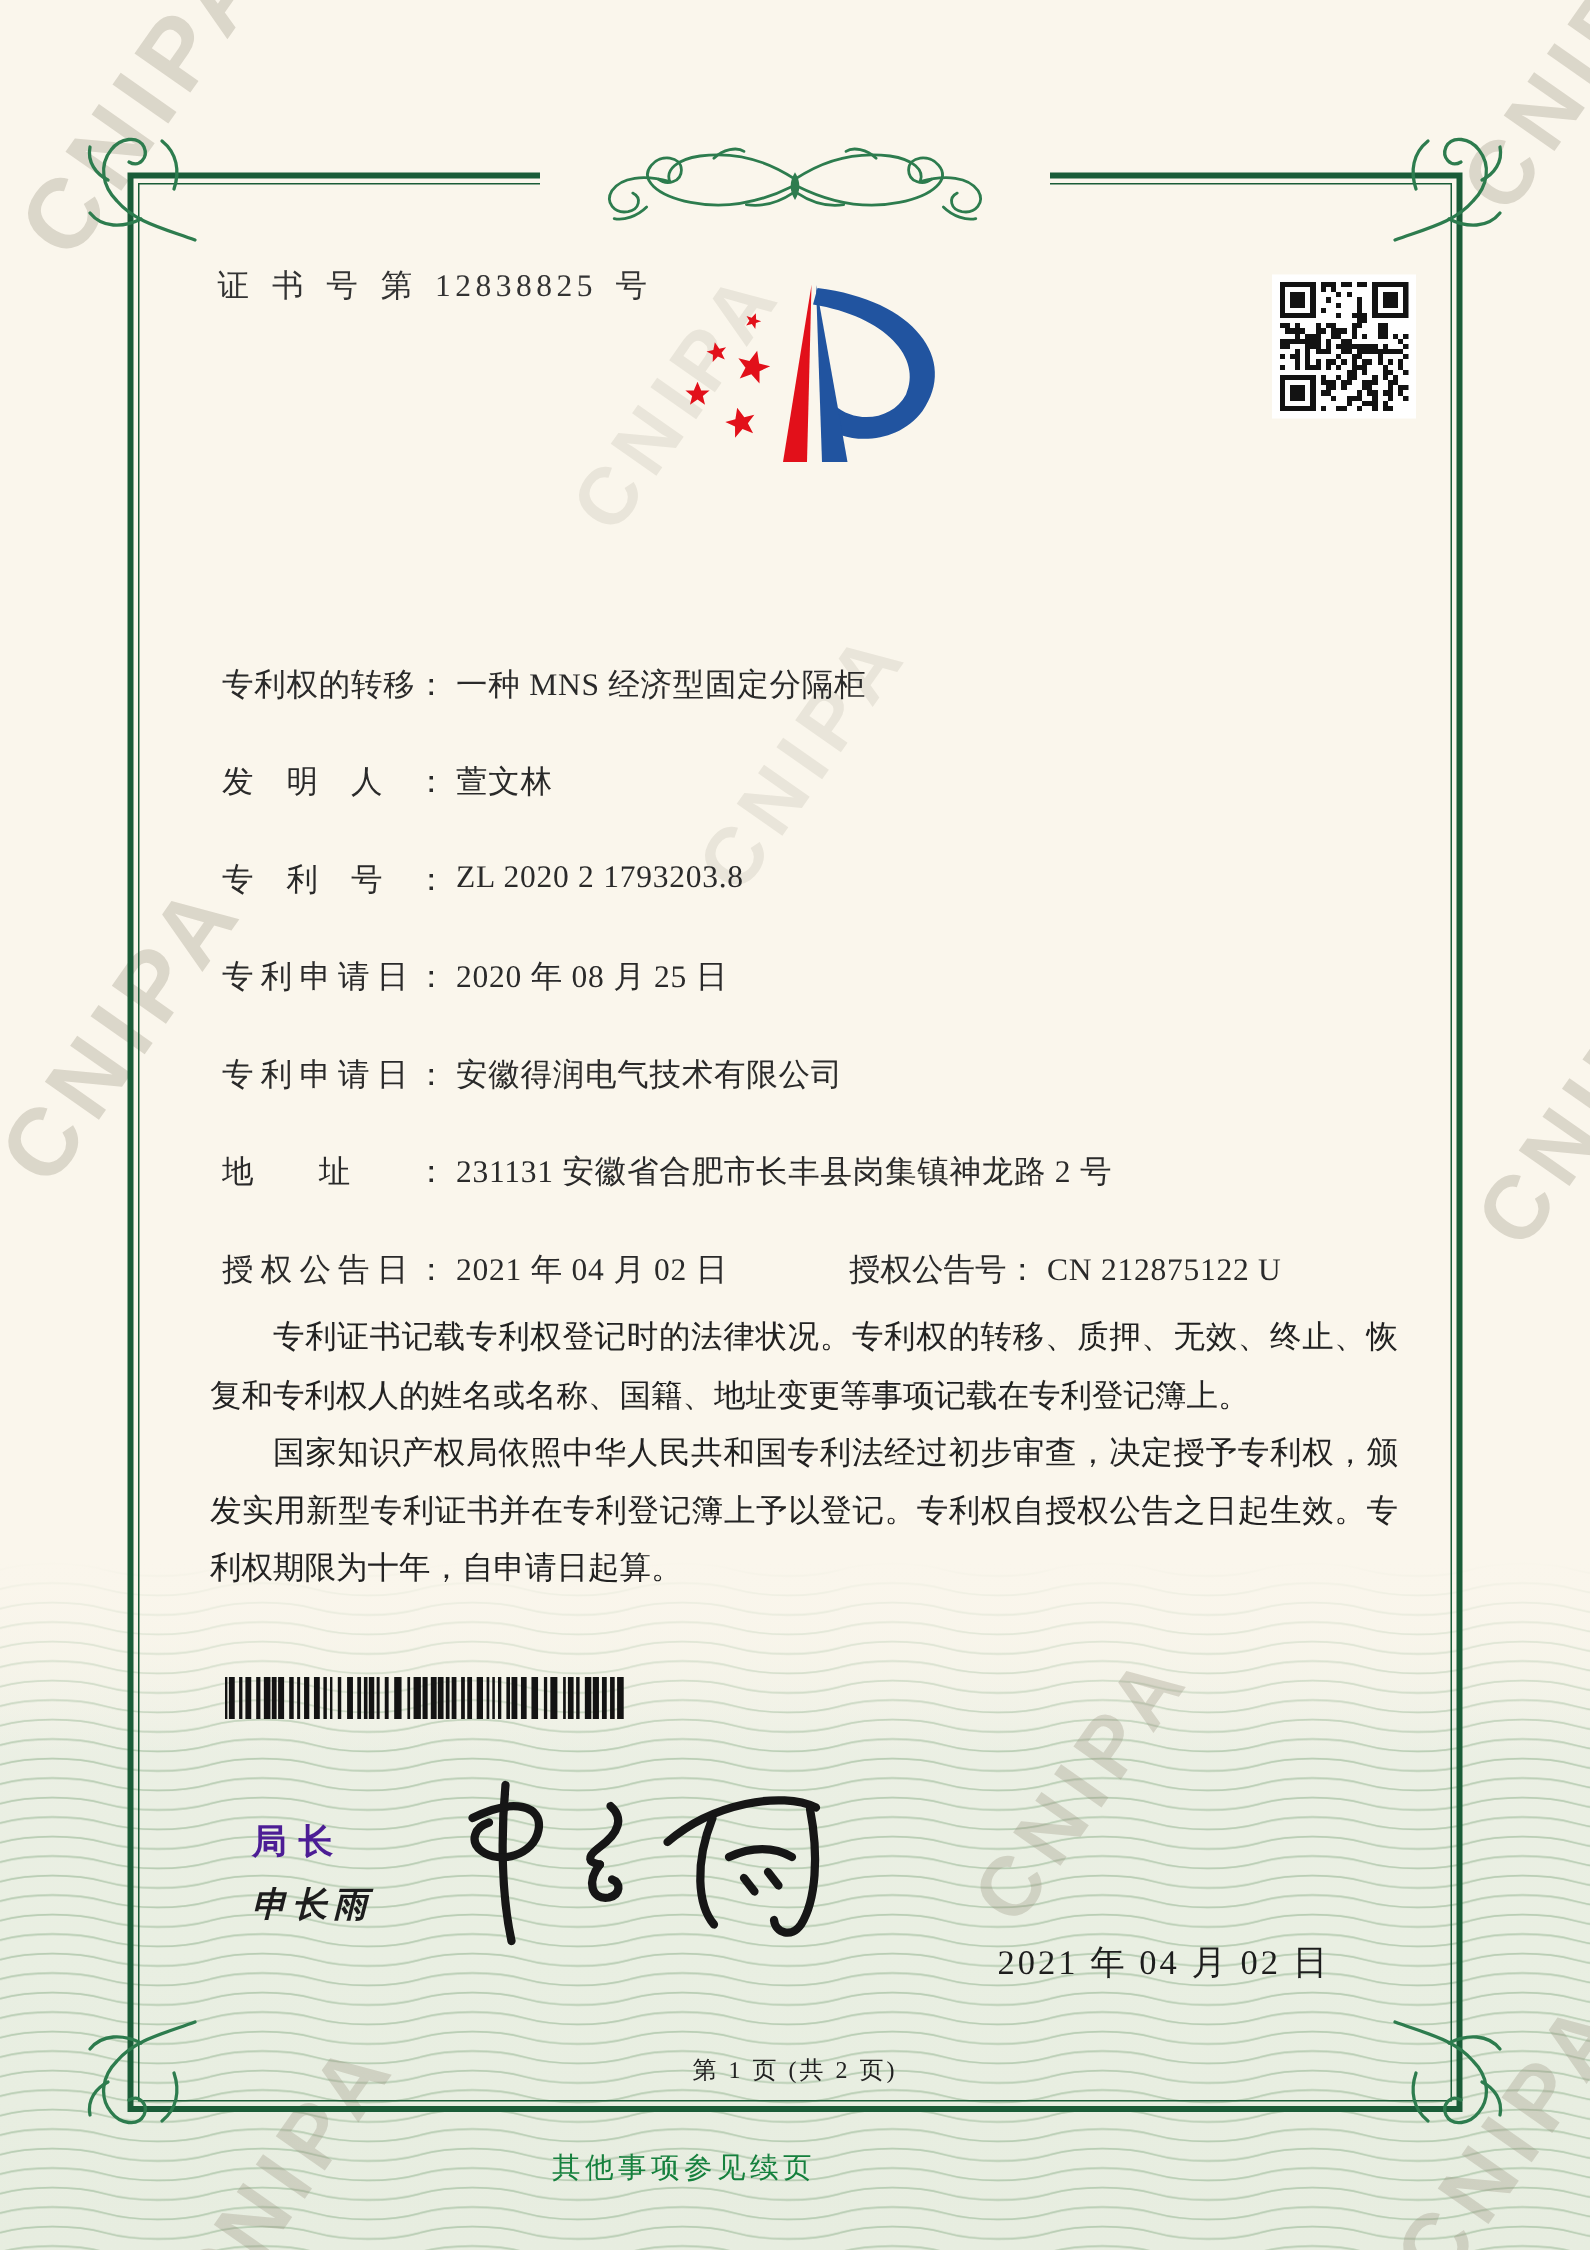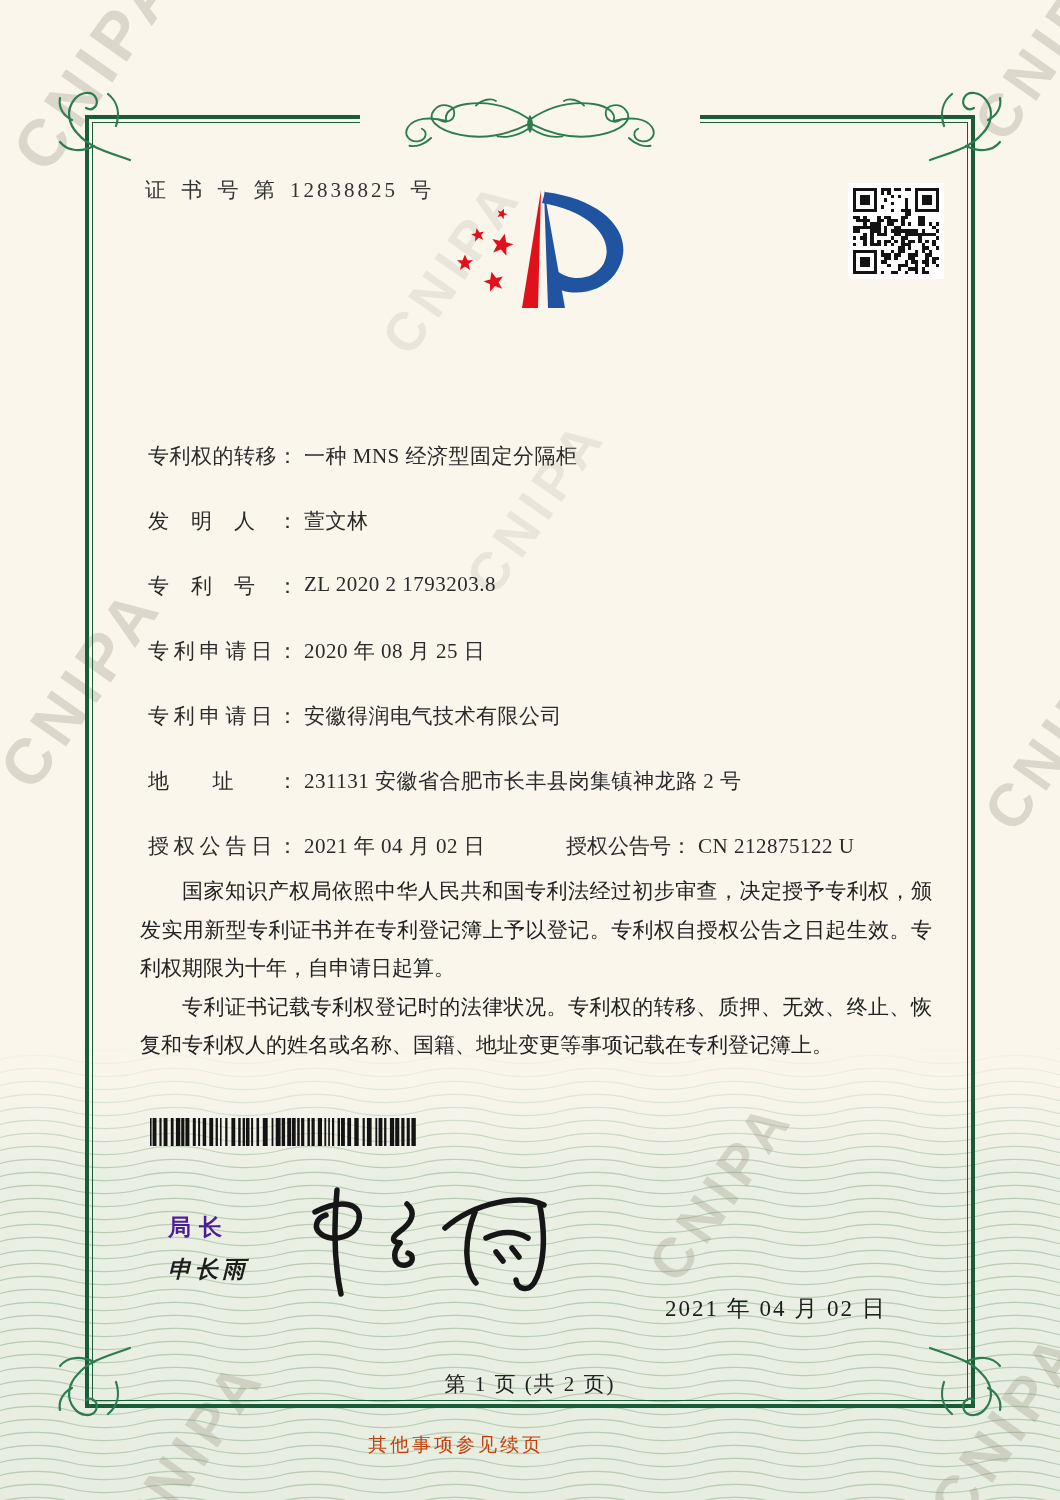--- a/index.html
+++ b/index.html
@@ -80,25 +80,25 @@
   .signer-name {
     position:absolute; left:168px; top:1254px; font-size:23px; font-weight:600;
     letter-spacing:4px; font-family:"Liberation Sans","DejaVu Sans",sans-serif; color:#1d1d1d;font-style:italic;
   }
   .signature { position:absolute; left:295px; top:1182px; }
   .issue-date {
     position:absolute; left:665px; top:1293px; font-size:23px; letter-spacing:2px; color:#1d1d1d;
   }
   .page-info {
     position:absolute; left:0; top:1370px; width:1060px; text-align:center;
-    font-size:21px; letter-spacing:2px; color:#222;
+    font-size:16px; letter-spacing:2px; color:#222;
   }
   .footer-note {
     position:absolute; left:0; top:1432px; width:896px; text-align:center;
-    font-size:19px; letter-spacing:3px; color:#c2410c;padding-left:16px;
+    font-size:19px; letter-spacing:3px; color:#15803d;padding-left:16px;
   }
 </style>
 </head>
 <body>
 
 <div class="page">
 
   <div class="waves">
     <svg width="1060" height="460" aria-hidden="true">
       <defs>
@@ -251,22 +251,22 @@
       </div>
       <div class="grant-row">
         <span class="f-label">授权公告日：</span><span class="f-value">2021 年 04 月 02 日</span>
         <span class="grant-col2">
           <span>授权公告号：</span><span class="f-value">CN 212875122 U</span>
         </span>
       </div>
     </div>
 
     <div class="paragraphs">
+      <p>专利证书记载专利权登记时的法律状况。专利权的转移、质押、无效、终止、恢复和专利权人的姓名或名称、国籍、地址变更等事项记载在专利登记簿上。</p>
       <p>国家知识产权局依照中华人民共和国专利法经过初步审查，决定授予专利权，颁发实用新型专利证书并在专利登记簿上予以登记。专利权自授权公告之日起生效。专利权期限为十年，自申请日起算。</p>
-      <p>专利证书记载专利权登记时的法律状况。专利权的转移、质押、无效、终止、恢复和专利权人的姓名或名称、国籍、地址变更等事项记载在专利登记簿上。</p>
     </div>
 
     <div class="barcode">
       <svg viewBox="0 0 274 28" width="274" height="28" preserveAspectRatio="none" aria-hidden="true">
           <path d="M0.0,0h1.6v28h-1.6zM2.6,0h3.9v28h-3.9zM9.4,0h2.2v28h-2.2zM13.6,0h3.9v28h-3.9zM20.8,0h2.8v28h-2.8zM25.9,0h4.4v28h-4.4zM31.2,0h3.2v28h-3.2zM35.4,0h4.0v28h-4.0zM42.8,0h3.0v28h-3.0zM48.1,0h2.0v28h-2.0zM52.7,0h3.5v28h-3.5zM59.3,0h3.9v28h-3.9zM65.6,0h2.3v28h-2.3zM70.0,0h1.6v28h-1.6zM75.2,0h2.3v28h-2.3zM81.4,0h3.9v28h-3.9zM88.2,0h2.5v28h-2.5zM92.6,0h2.4v28h-2.4zM95.9,0h3.6v28h-3.6zM101.1,0h2.0v28h-2.0zM106.5,0h2.6v28h-2.6zM112.8,0h4.9v28h-4.9zM121.6,0h1.8v28h-1.8zM125.7,0h4.9v28h-4.9zM131.7,0h3.4v28h-3.4zM137.2,0h3.9v28h-3.9zM141.9,0h3.8v28h-3.8zM147.2,0h2.5v28h-2.5zM151.1,0h3.2v28h-3.2zM157.4,0h2.5v28h-2.5zM161.5,0h3.2v28h-3.2zM167.8,0h4.2v28h-4.2zM174.4,0h1.8v28h-1.8zM178.2,0h1.7v28h-1.7zM182.0,0h2.2v28h-2.2zM187.6,0h2.4v28h-2.4zM191.0,0h3.9v28h-3.9zM197.3,0h3.8v28h-3.8zM204.3,0h4.4v28h-4.4zM212.6,0h2.2v28h-2.2zM216.9,0h4.7v28h-4.7zM225.4,0h1.8v28h-1.8zM228.6,0h3.8v28h-3.8zM234.1,0h2.3v28h-2.3zM239.9,0h4.3v28h-4.3zM245.2,0h4.1v28h-4.1zM251.3,0h3.2v28h-3.2zM256.7,0h3.1v28h-3.1zM261.4,0h4.4v28h-4.4z" fill="#131313"></path>
         </svg>
     </div>
 
     <div class="signer-title">局长</div>
     <div class="signer-name">申长雨</div>

